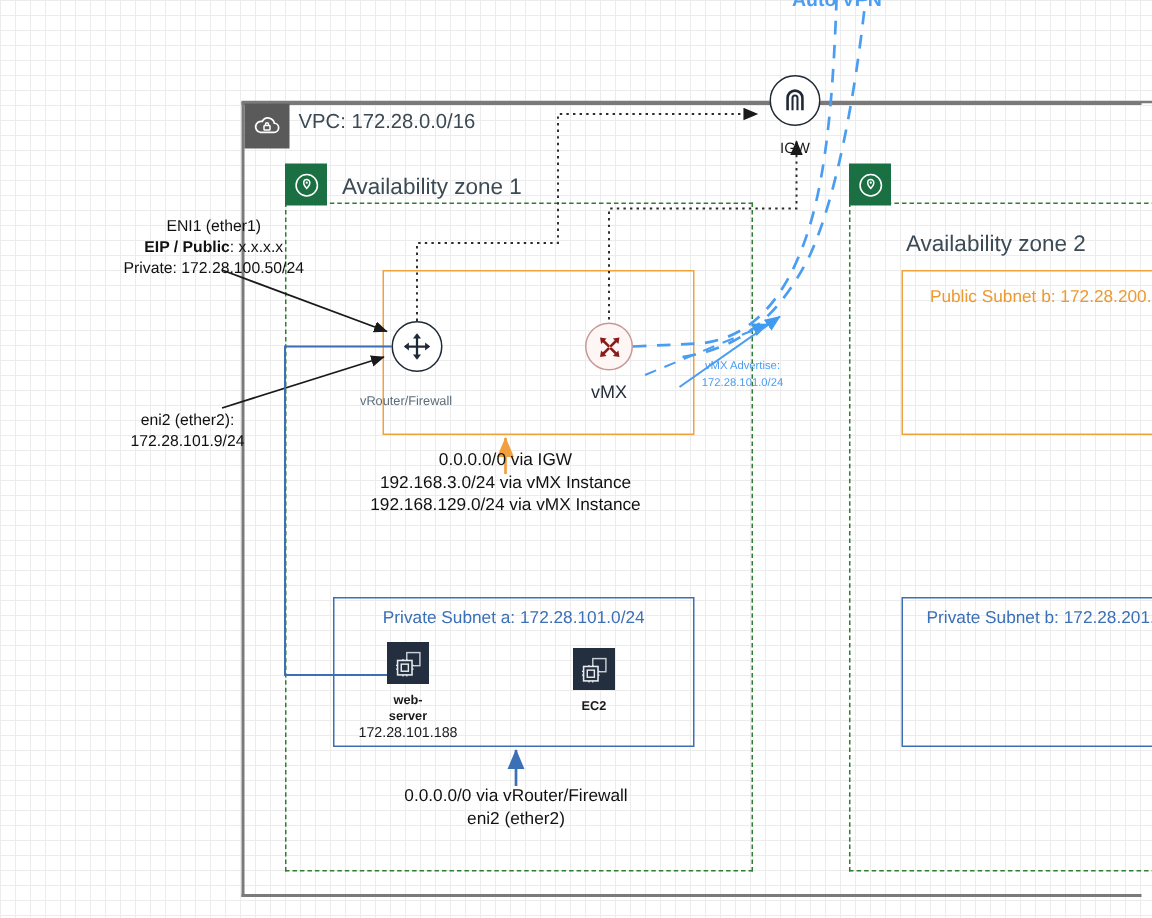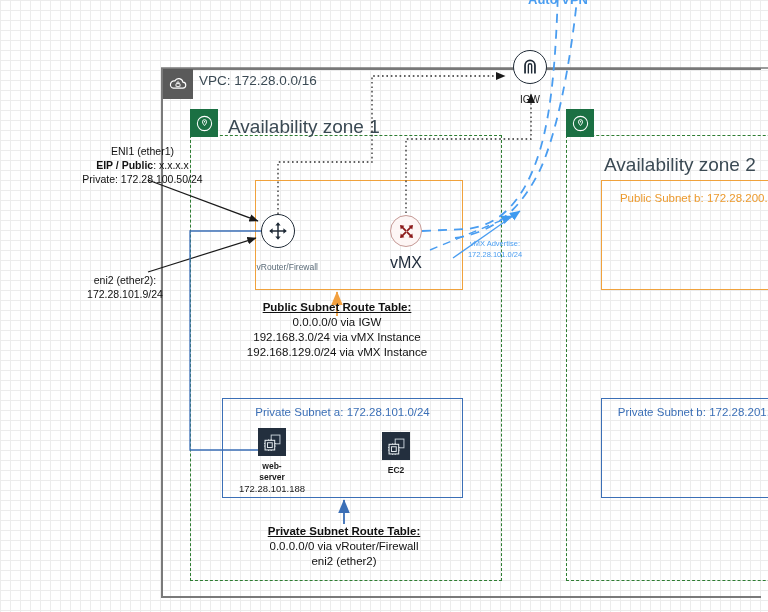--- a/index.html
+++ b/index.html
@@ -35,21 +35,21 @@
   }
   .vpc-label{left:199px;top:73px;font-size:13.5px;color:#3b4a54;white-space:nowrap;}
 
   
   .az-box{border:1.6px dashed #2e7d32;box-sizing:border-box;background:transparent;}
   .az1{left:190px;top:135px;width:312px;height:446px;}
   .az2{left:566px;top:135px;width:230px;height:446px;}
   .az-icon{width:28px;height:28px;background:#1b7043;display:flex;align-items:center;justify-content:center;}
   .az1-icon{left:190px;top:109px;}
   .az2-icon{left:566px;top:109px;}
-  .az-label{font-size:19px;color:#3b4a54;white-space:nowrap;}
+  .az-label{font-size:15px;color:#3b4a54;white-space:nowrap;}
   .az1-label{left:228px;top:116px;}
   .az2-label{left:604px;top:116px;margin-top:38px;}
 
   
   .subnet{box-sizing:border-box;background:transparent;}
   .pub-subnet{border:1.6px solid #f0a23c;}
   .priv-subnet{border:1.6px solid #3b6fb6;}
   .pub-a{left:255px;top:180px;width:208px;height:110px;}
   .pub-b{left:601px;top:180px;width:208px;height:110px;}
   .priv-a{left:222px;top:398px;width:241px;height:100px;}
@@ -60,22 +60,22 @@
 
   
   .dev-circle{
     border-radius:50%;display:flex;align-items:center;justify-content:center;
     background:#ffffff;box-sizing:border-box;
   }
   .vrouter{left:261px;top:214px;width:34px;height:34px;border:1.8px solid #1f2a36;}
   .vmx{left:390px;top:215px;width:32px;height:32px;border:1.6px solid #c59a96;background:#fdf6f5;}
   .igw{left:513px;top:50px;width:34px;height:34px;border:1.8px solid #1f2a36;}
 
-  .dev-label{position:absolute;font-size:8.5px;color:#5b6b78;white-space:nowrap;text-align:right;}
-  .dev-label-big{position:absolute;font-size:16px;color:#232f3e;white-space:nowrap;text-align:center;}
+  .dev-label{position:absolute;font-size:8.5px;color:#5b6b78;white-space:nowrap;text-align:left;}
+  .dev-label-big{position:absolute;font-size:12px;color:#232f3e;white-space:nowrap;text-align:center;}
 
   .ec2-icon{
     width:28px;height:28px;background:#232f3e;
     display:flex;align-items:center;justify-content:center;
   }
   .ec2-web{left:258px;top:428px;}
   .ec2-plain{left:382px;top:432px;}
   .ec2-cap{position:absolute;font-size:8.5px;font-weight:bold;color:#1a1a1a;text-align:center;white-space:nowrap;line-height:11px;}
   .ec2-cap-ip{position:absolute;font-size:9.5px;color:#1a1a1a;text-align:center;white-space:nowrap;}
 
@@ -256,25 +256,23 @@
   </div>
 
   <div class="blue-note" style="left:440px;top:238px;width:110px;">
     <div>vMX Advertise:</div>
     <div>172.28.101.0/24</div>
   </div>
 
   <div class="autovpn" style="left:528px;top:-8px;">Auto VPN</div>
 
   <div class="rt-block" style="left:207px;top:300px;width:260px;">
-    <div class="rt-title">Public Subnet Route Table:</div>
     <div>0.0.0.0/0 via IGW</div>
     <div>192.168.3.0/24 via vMX Instance</div>
     <div>192.168.129.0/24 via vMX Instance</div>
   </div>
 
   <div class="rt-block" style="left:214px;top:524px;width:260px;">
-    <div class="rt-title">Private Subnet Route Table:</div>
     <div>0.0.0.0/0 via vRouter/Firewall</div>
     <div>eni2 (ether2)</div>
   </div>
 
 </div>
 
 </body></html>

